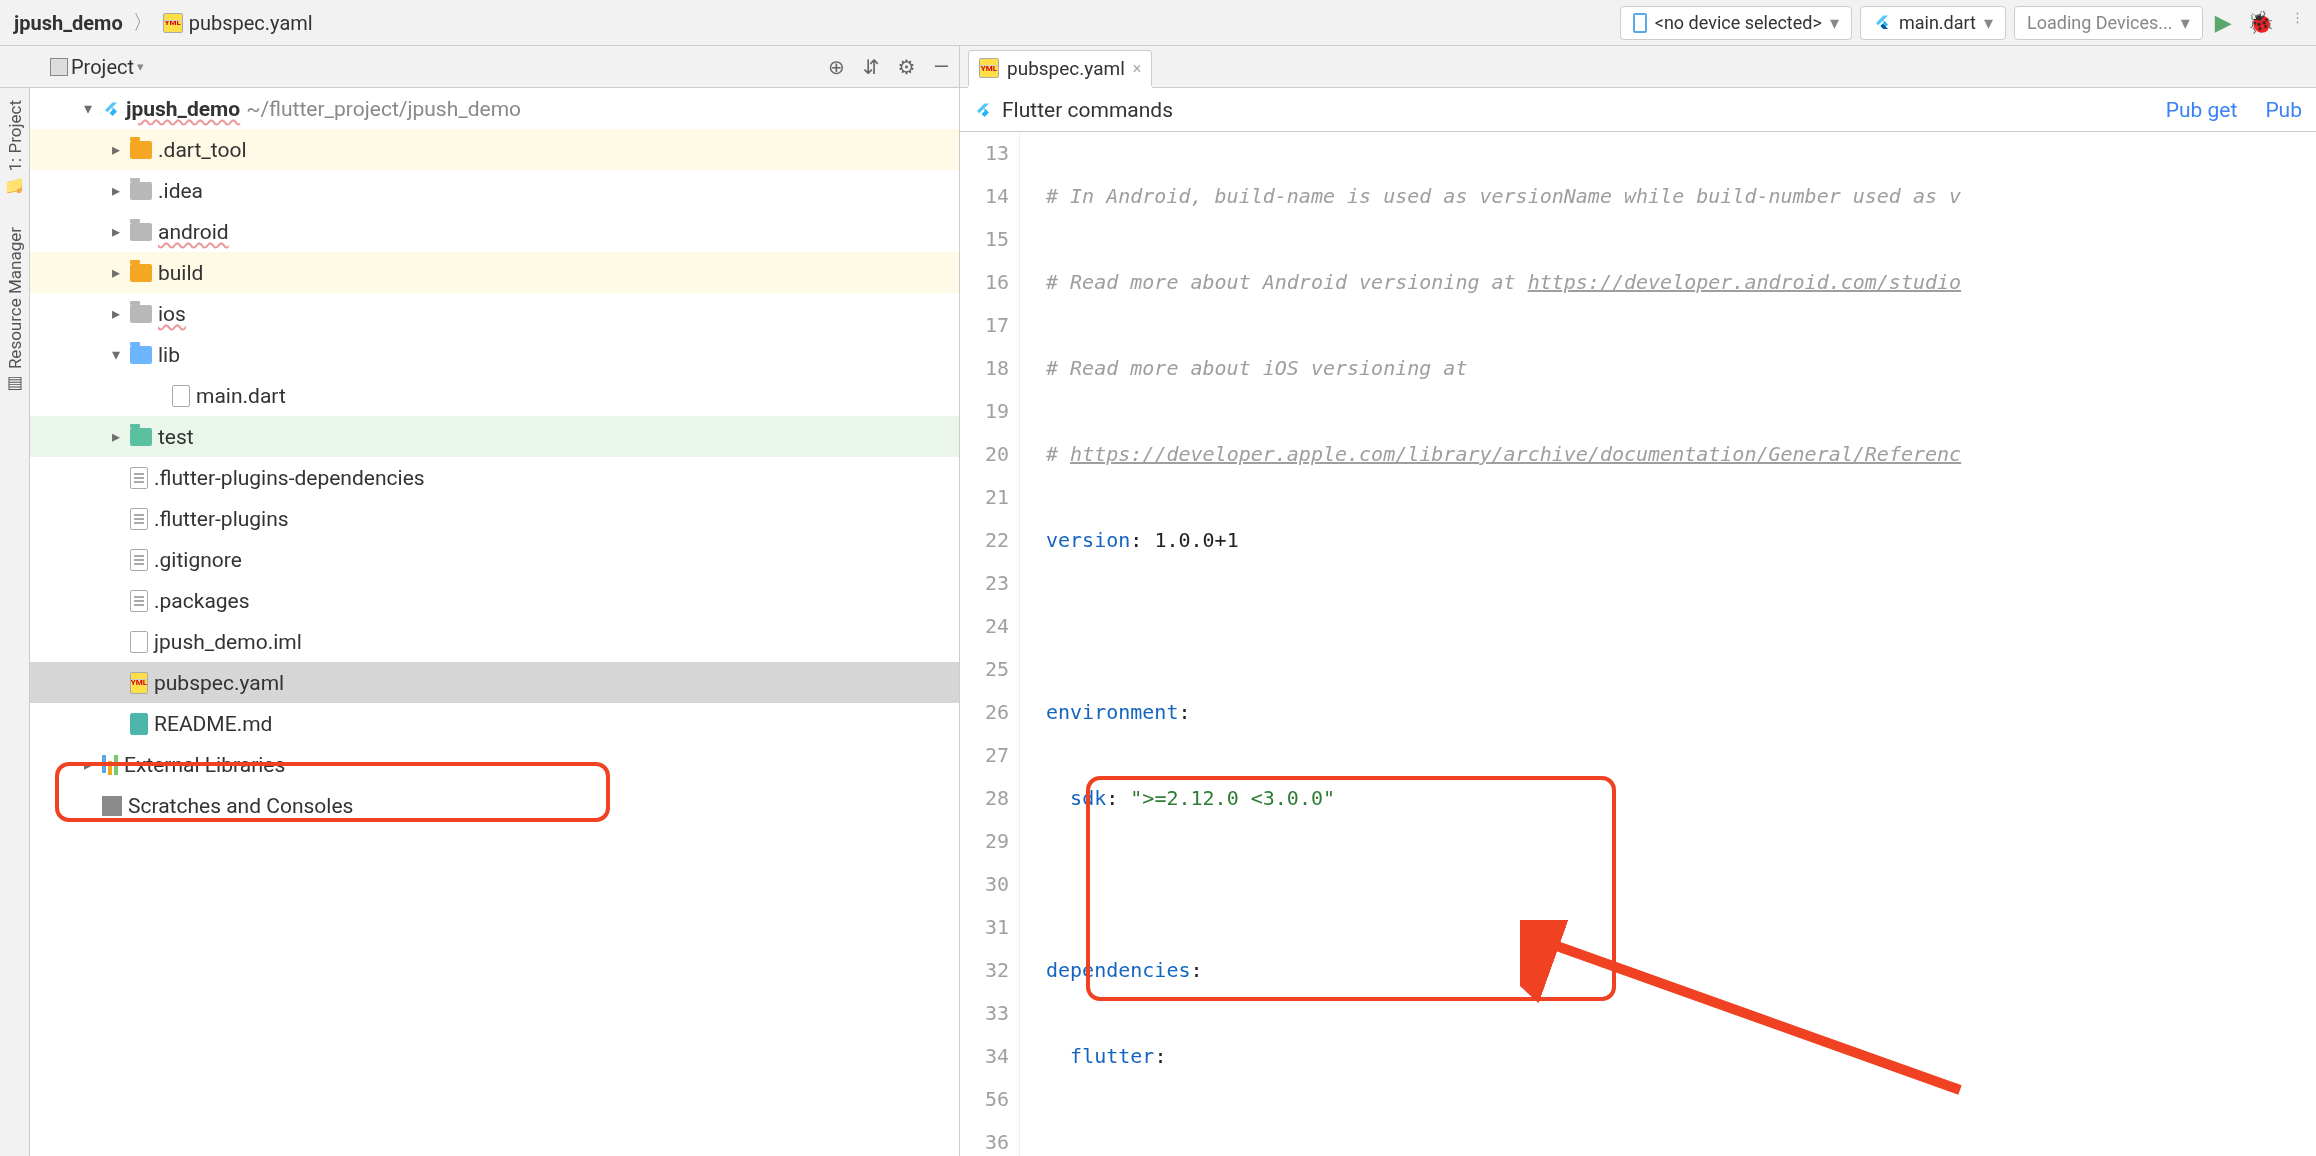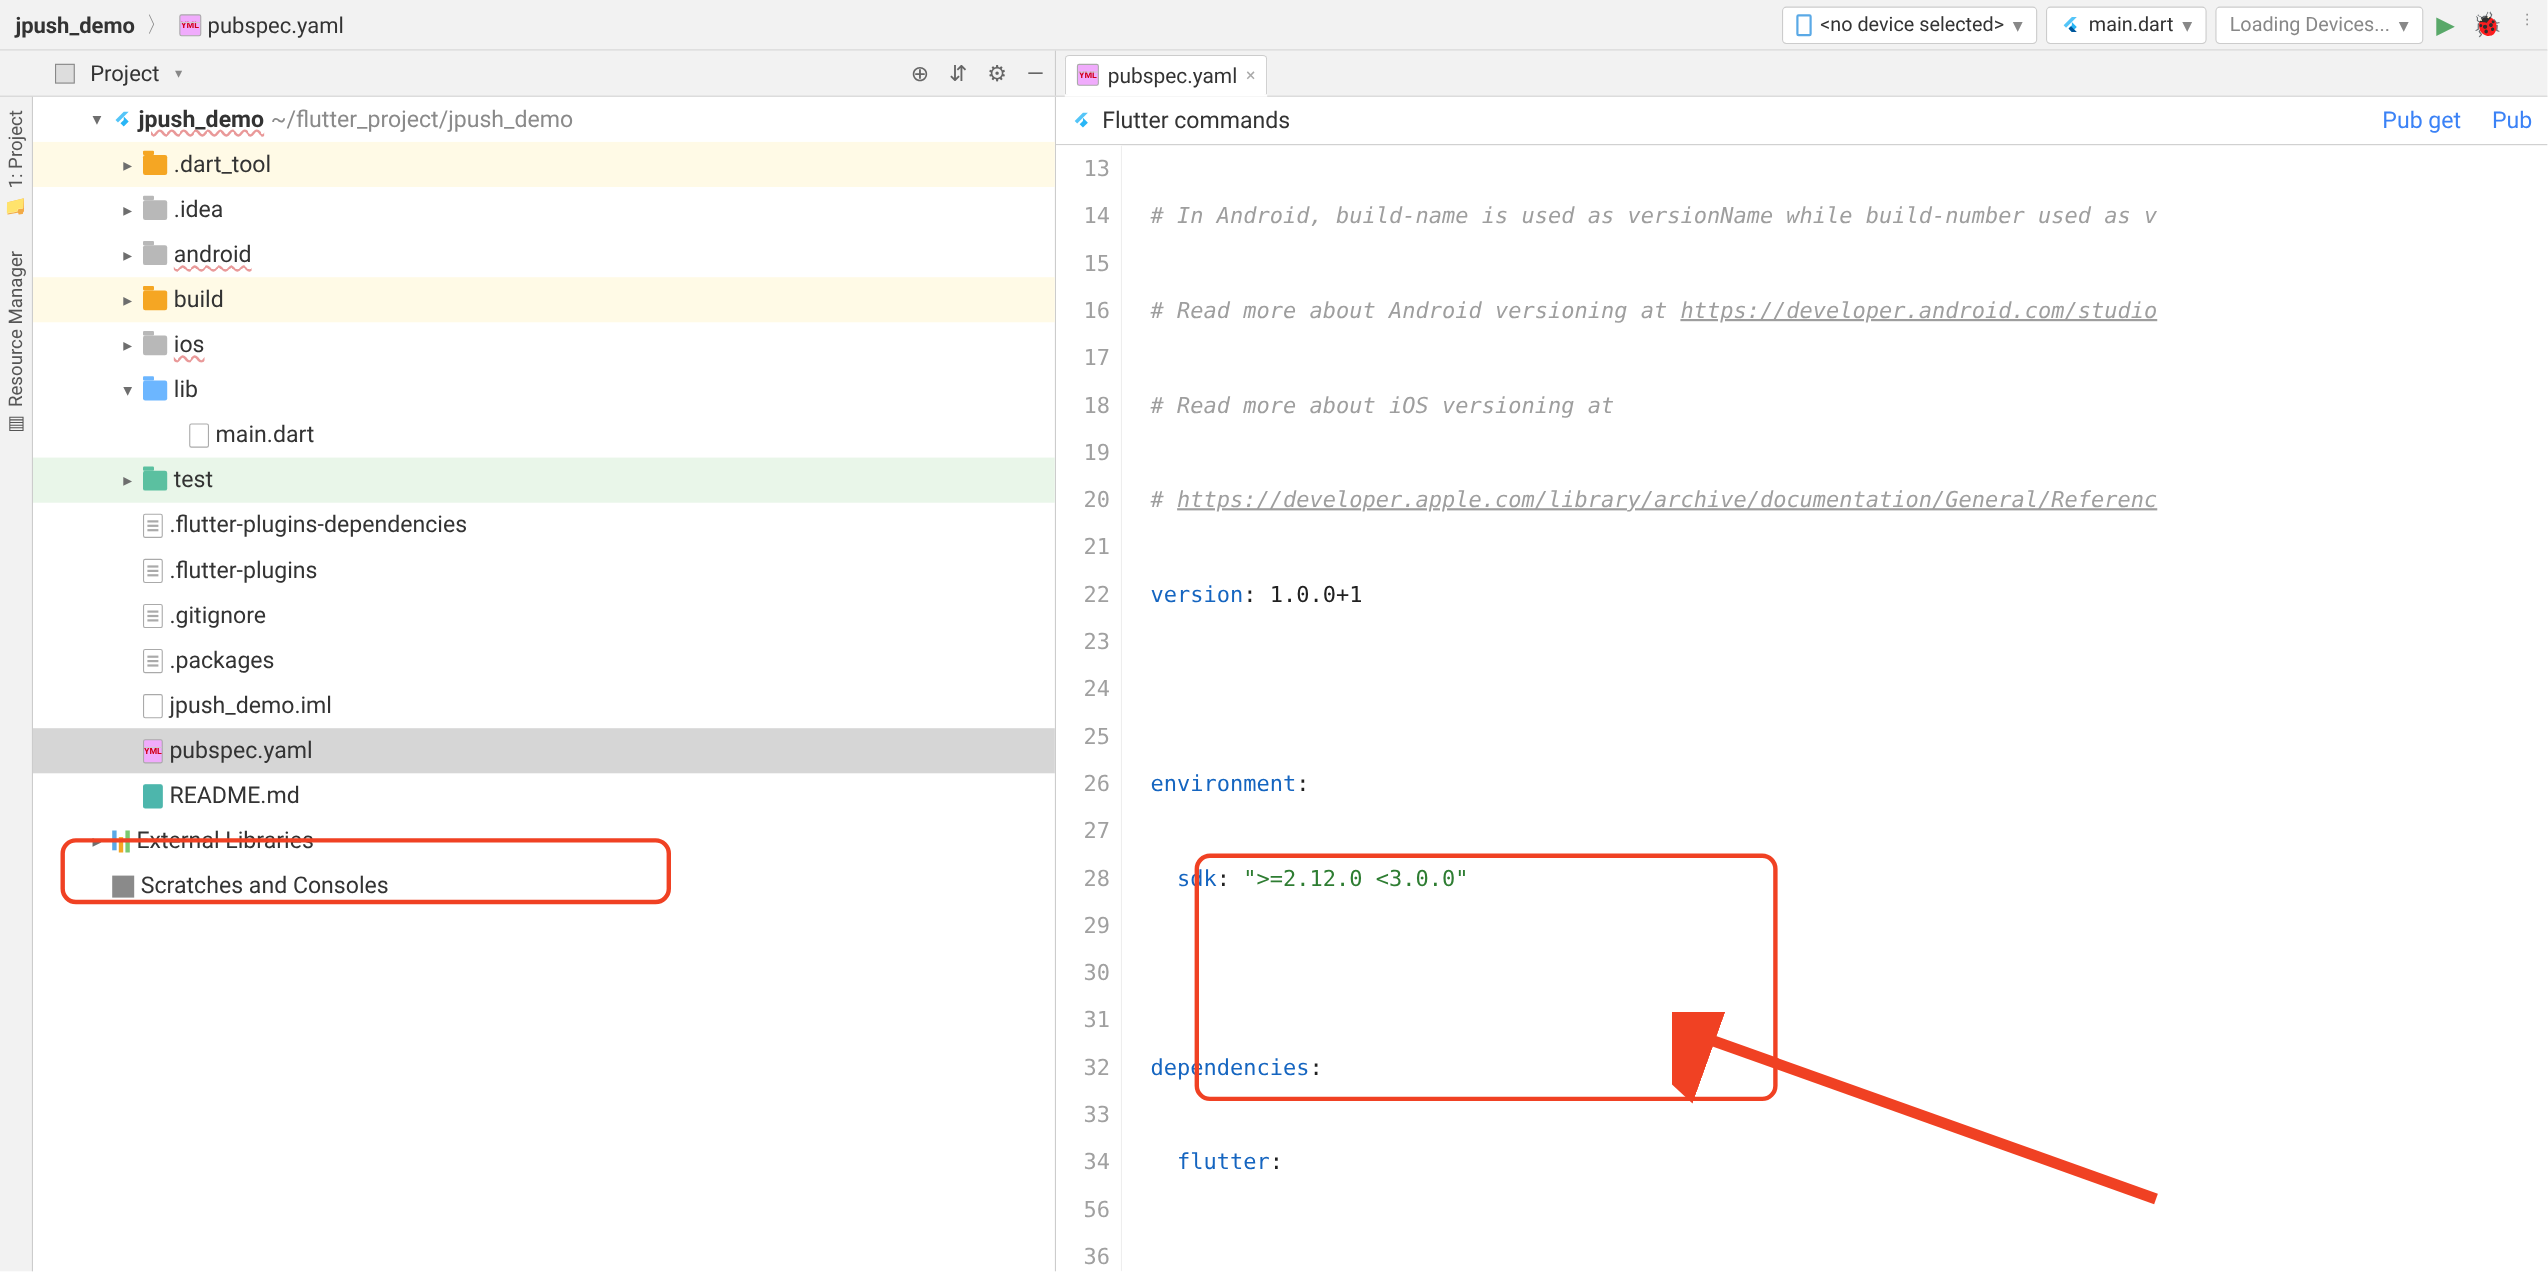--- a/index.html
+++ b/index.html
@@ -23,21 +23,21 @@
     border-bottom: 1px solid #ccc;
     background: #f2f2f2;
     padding: 0 8px;
   }
   .breadcrumb { display: flex; align-items: center; gap: 4px; font-size: 20px;}
   .breadcrumb-seg { padding: 2px 6px; display:flex; align-items:center; gap:6px;}
   .breadcrumb-arrow { color:#888;}
   .breadcrumb-project { font-weight: 700; }
   .yml-icon {
     width:20px;height:20px;display:inline-flex;align-items:center;justify-content:center;
-    background:#f0abfc;border:1px solid #aaa;border-radius:2px;
+    background:#fde047;border:1px solid #aaa;border-radius:2px;
     font-size:8px;color:#d0021b;font-weight:bold;position:relative;
   }
   .yml-icon::before{content:"";position:absolute;top:0;left:0;right:0;height:6px;border-bottom:1px solid #ccc;}
   .top-right { margin-left:auto; display:flex; gap:8px;}
   .combo {
     display:flex;align-items:center;gap:8px;
     background:#fff;border:1px solid #ccc;border-radius:4px;padding:4px 12px;height:34px;
     font-size:18px;
   }
   .combo .chev{color:#888;}
@@ -49,21 +49,21 @@
   .play-icon{color:#59a869;font-size:22px;}
   .bug-icon{color:#59a869;font-size:22px;}
   .topbtn{padding:4px;}
 
   
   .sub-toolbar{
     display:flex;align-items:stretch;
     height:42px;border-bottom:1px solid #ccc;background:#f2f2f2;
   }
   .project-pane-header{
-    display:flex;align-items:center;width:960px;padding:0 10px 0 50px;gap:14px;
+    display:flex;align-items:center;width:960px;padding:0 10px 0 50px;gap:3px;
     border-right:1px solid #ccc;
   }
   .project-pane-header .lbl{font-size:20px;}
   .proj-icon{width:18px;height:18px;border:1px solid #888;background:#ddd;}
   .pph-right{margin-left:auto;display:flex;align-items:center;gap:18px;color:#666;font-size:20px;}
   .pph-btn{cursor:default;}
 
   .tab-bar{display:flex;align-items:center;padding:0 8px;gap:4px;}
   .editor-tab{
     display:flex;align-items:center;gap:8px;

